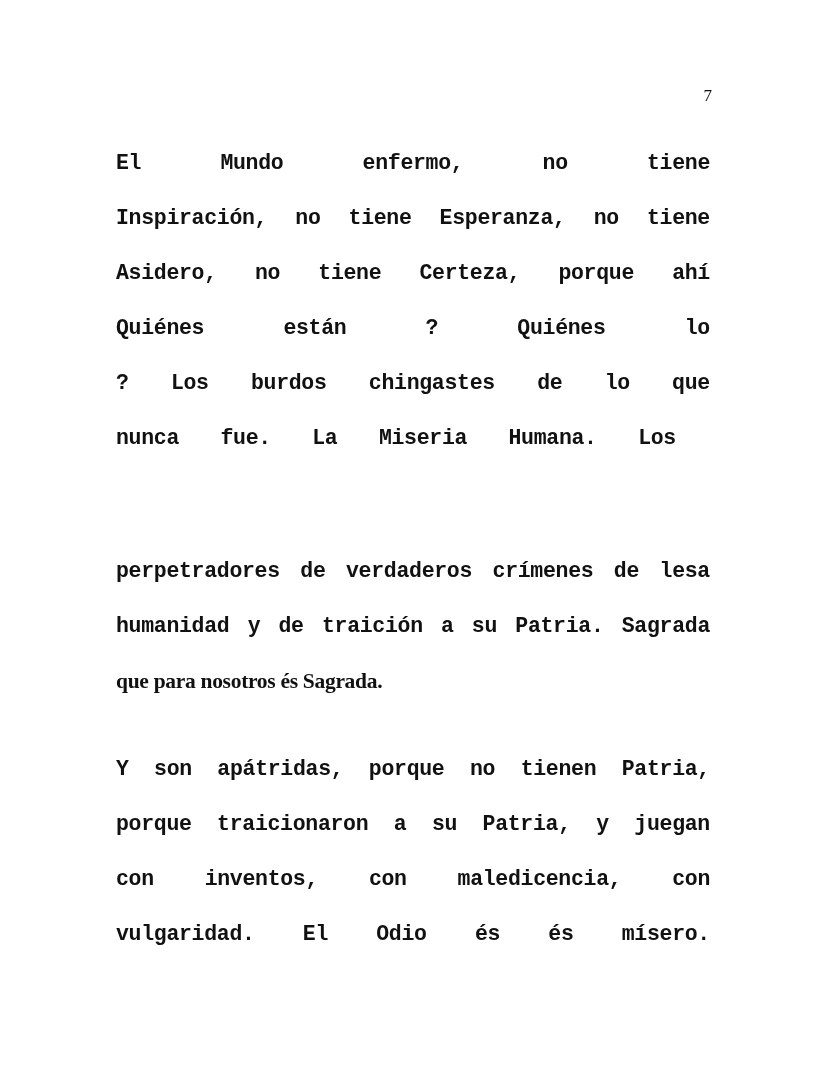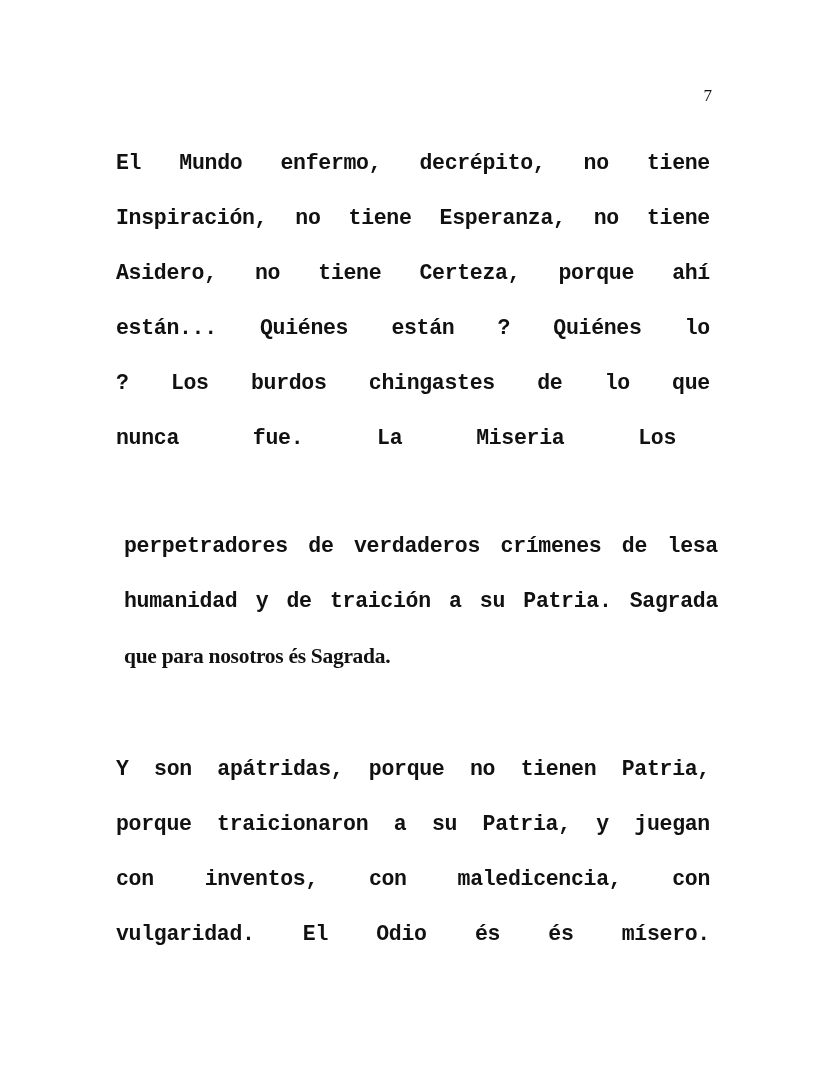--- a/index.html
+++ b/index.html
@@ -12,75 +12,74 @@
       position: absolute; left: 116px; width: 594px;
       font-family: "Liberation Mono", "DejaVu Sans Mono", monospace;
       font-weight: bold; font-size: 21.5px; color: #111; letter-spacing: -0.3px;
     }
     .line {
       height: 55px; line-height: 55px; white-space: nowrap;
       display: flex; justify-content: space-between; align-items: flex-end;
     }
     .line.last { justify-content: flex-start; font-family: Liberation Serif, serif; }
     #p1 { top: 136px; }
-    #p2 { top: 519px; margin-left: 8px; }
+    #p2 { top: 544px; }
     #p3 { top: 742px; }
   </style>
 </head>
 <body>
 
 <div class="page-number">7</div>
 
 <div class="para" id="p1">
   <div class="line">
       <span>El</span>
       <span>Mundo</span>
       <span>enfermo,</span>
-      <span>decrépito,</span>
       <span>no</span>
       <span>tiene</span>
     </div>
   <div class="line">
       <span>Inspiración,</span>
       <span>no</span>
       <span>tiene</span>
       <span>Esperanza,</span>
       <span>no</span>
       <span>tiene</span>
     </div>
   <div class="line">
       <span>Asidero,</span>
       <span>no</span>
       <span>tiene</span>
       <span>Certeza,</span>
       <span>porque</span>
       <span>ahí</span>
     </div>
   <div class="line">
-      <span>están...</span>
       <span>Quiénes</span>
       <span>están</span>
       <span>?</span>
       <span>Quiénes</span>
       <span>lo</span>
     </div>
   <div class="line">
       <span>?</span>
       <span>Los</span>
       <span>burdos</span>
       <span>chingastes</span>
       <span>de</span>
       <span>lo</span>
       <span>que</span>
     </div>
   <div class="line" style="width: 560px;">
       <span>nunca</span>
       <span>fue.</span>
       <span>La</span>
       <span>Miseria</span>
+      <span>Humana.</span>
       <span>Los</span>
     </div>
 </div>
 
 <div class="para" id="p2">
   <div class="line">
       <span>perpetradores</span>
       <span>de</span>
       <span>verdaderos</span>
       <span>crímenes</span>

